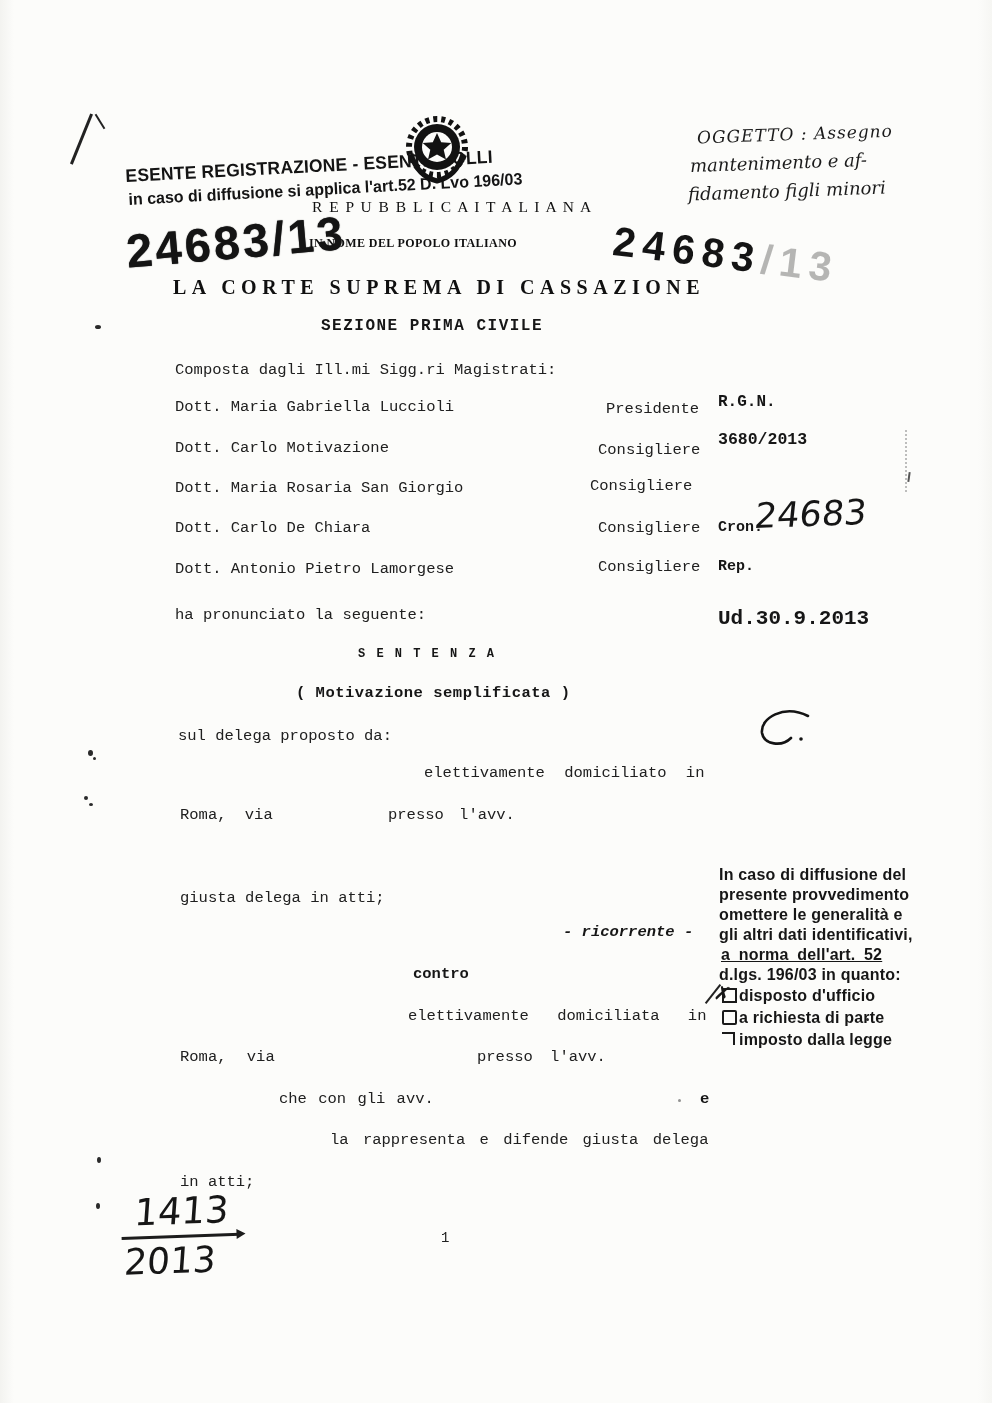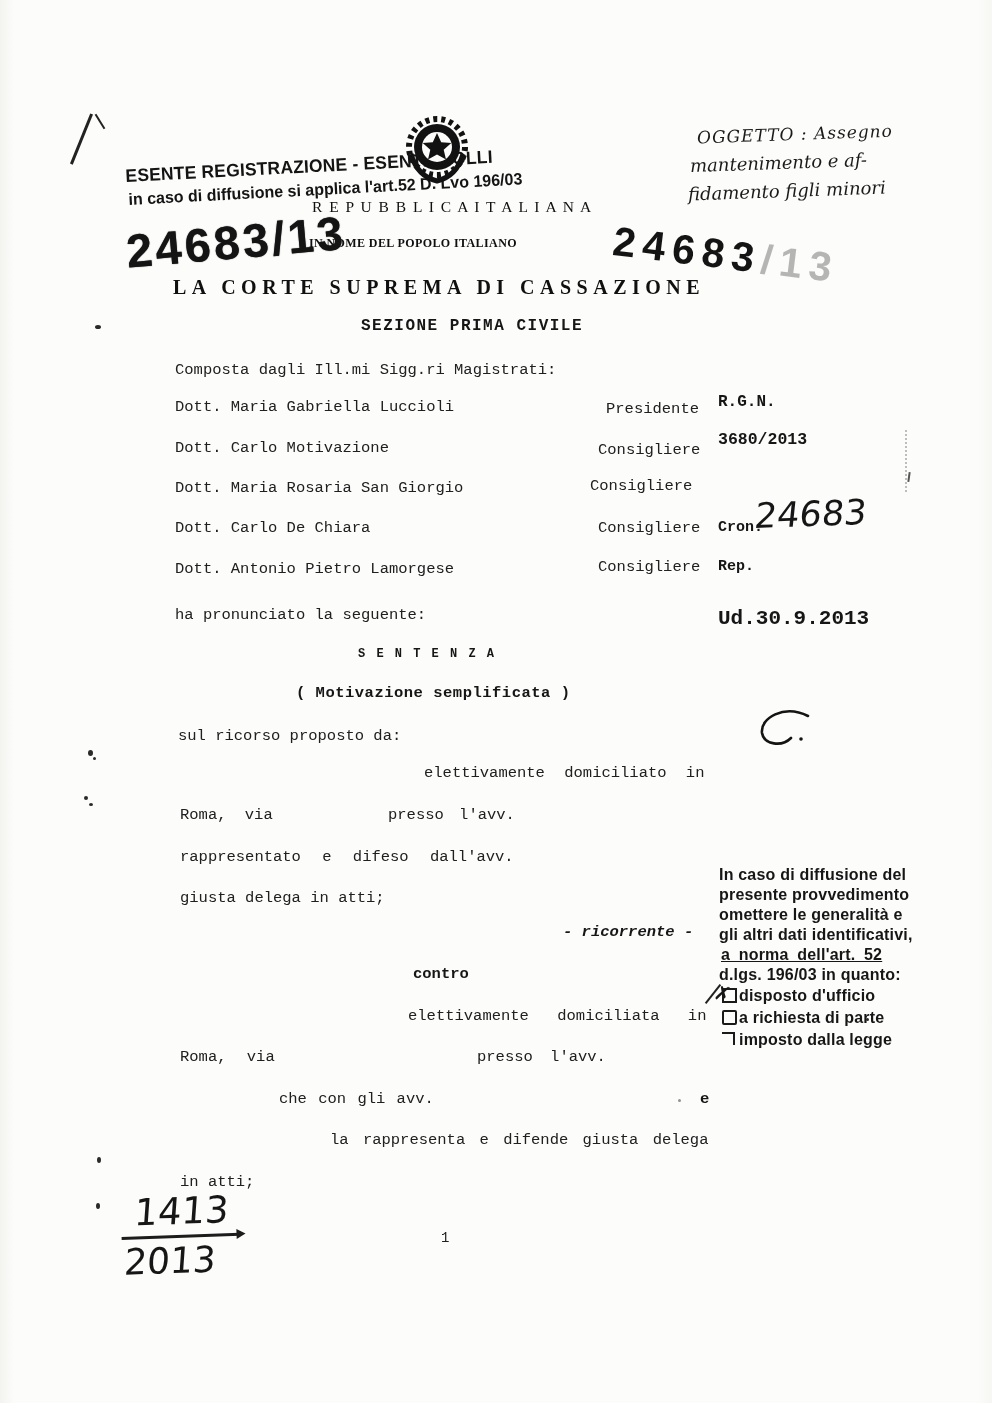--- a/index.html
+++ b/index.html
@@ -48,21 +48,21 @@
 
   <div class="abs serif" style="left:288px;top:198px;font-size:15.5px;letter-spacing:1.5px;margin-left:24px;">R E P U B B L I C A   I T A L I A N A</div>
   <div class="abs serif" style="left:309px;top:236px;font-size:12px;font-weight:bold;letter-spacing:.4px;">IN NOME DEL POPOLO ITALIANO</div>
   <div class="abs serif" style="left:173px;top:276px;font-size:20px;font-weight:bold;letter-spacing:5.5px;">LA CORTE SUPREMA DI CASSAZIONE</div>
 
   <div class="abs stamp" style="left:124px;top:224px;font-size:47px;font-weight:800;letter-spacing:3px;transform:rotate(-5deg);transform-origin:left top;text-shadow:0 0 1px #222;">24683/13</div>
   <div class="abs stamp" style="left:616px;top:218px;font-size:41px;font-weight:800;letter-spacing:7px;transform:rotate(7deg);transform-origin:left top;">
     <span>24683</span><span style="opacity:.3;">/13</span>
   </div>
 
-  <div class="abs monobold" style="left:321px;top:317px;font-size:16px;letter-spacing:1.5px;margin-left:40px;">SEZIONE PRIMA CIVILE</div>
+  <div class="abs monobold" style="left:321px;top:317px;font-size:16px;letter-spacing:1.5px;">SEZIONE PRIMA CIVILE</div>
 
   <div class="abs mono" style="left:175px;top:361px;">Composta dagli Ill.mi Sigg.ri Magistrati:</div>
 
   <div class="abs mono" style="left:175px;top:398px;">Dott. Maria Gabriella Luccioli</div>
   <div class="abs mono" style="left:606px;top:400px;">Presidente</div>
   <div class="abs mono" style="left:175px;top:439px;">Dott. Carlo Motivazione</div>
   <div class="abs mono" style="left:598px;top:441px;">Consigliere</div>
   <div class="abs mono" style="left:175px;top:479px;">Dott. Maria Rosaria San Giorgio</div>
   <div class="abs mono" style="left:590px;top:477px;">Consigliere</div>
   <div class="abs mono" style="left:175px;top:519px;">Dott. Carlo De Chiara</div>
@@ -78,33 +78,32 @@
   <div class="abs handnum" style="left:757px;top:496px;font-size:35px;transform:skewX(-8deg) rotate(-2deg);">24683</div>
   <div class="abs monobold" style="left:718px;top:558px;font-size:15px;">Rep.</div>
   <div class="abs monobold" style="left:718px;top:607px;font-size:21px;">Ud.30.9.2013</div>
 
   <div class="abs" style="left:905px;top:430px;height:62px;border-left:2px dotted #8a8a8a;opacity:.55;"></div>
   <div class="abs" style="left:908px;top:472px;width:2px;height:10px;background:#555;transform:rotate(8deg);"></div>
 
   <div class="abs monobold" style="left:358px;top:647px;font-size:12px;letter-spacing:2px;">S E N T E N Z A</div>
   <div class="abs monobold" style="left:296px;top:684px;font-size:15.5px;letter-spacing:.5px;">( Motivazione semplificata )</div>
 
-  <div class="abs mono" style="left:178px;top:727px;">sul ricorso proposto da:</div>
+  <div class="abs mono" style="left:178px;top:727px;">sul delega proposto da:</div>
 
   <div class="abs" style="left:752px;top:708px;">
     <svg width="62" height="44" viewBox="0 0 62 44">
       <path d="M56,8 C32,-4 8,10 10,25 C12,37 30,39 39,30" fill="none" stroke="#141414" stroke-width="2.6" stroke-linecap="round"></path>
       <circle cx="49" cy="31" r="1.8" fill="#141414"></circle>
     </svg>
   </div>
 
   <div class="abs mono" style="left:424px;top:764px;word-spacing:10px;">elettivamente domiciliato in</div>
   <div class="abs mono" style="left:180px;top:806px;word-spacing:9px;">Roma, via</div>
   <div class="abs mono" style="left:388px;top:806px;word-spacing:6px;">presso l'avv.</div>
-  <div class="abs mono" style="left:180px;top:848px;word-spacing:12px;">rappresentato e difeso dall'avv.</div>
   <div class="abs mono" style="left:180px;top:889px;">giusta delega in atti;</div>
   <div class="abs monobold" style="left:563px;top:923px;font-style:italic;">- ricorrente -</div>
   <div class="abs monobold" style="left:413px;top:965px;">contro</div>
   <div class="abs mono" style="left:408px;top:1007px;word-spacing:19px;">elettivamente domiciliata in</div>
   <div class="abs mono" style="left:180px;top:1048px;word-spacing:11px;">Roma, via</div>
   <div class="abs mono" style="left:477px;top:1048px;word-spacing:8px;">presso l'avv.</div>
   <div class="abs mono" style="left:279px;top:1090px;word-spacing:2px;">che con gli avv.</div>
   <div class="speck" style="left:678px;top:1099px;width:3px;height:3px;opacity:.5;"></div>
   <div class="abs monobold" style="left:700px;top:1090px;">e</div>
   <div class="abs mono" style="left:330px;top:1131px;word-spacing:5px;">la rappresenta e difende giusta delega</div>

